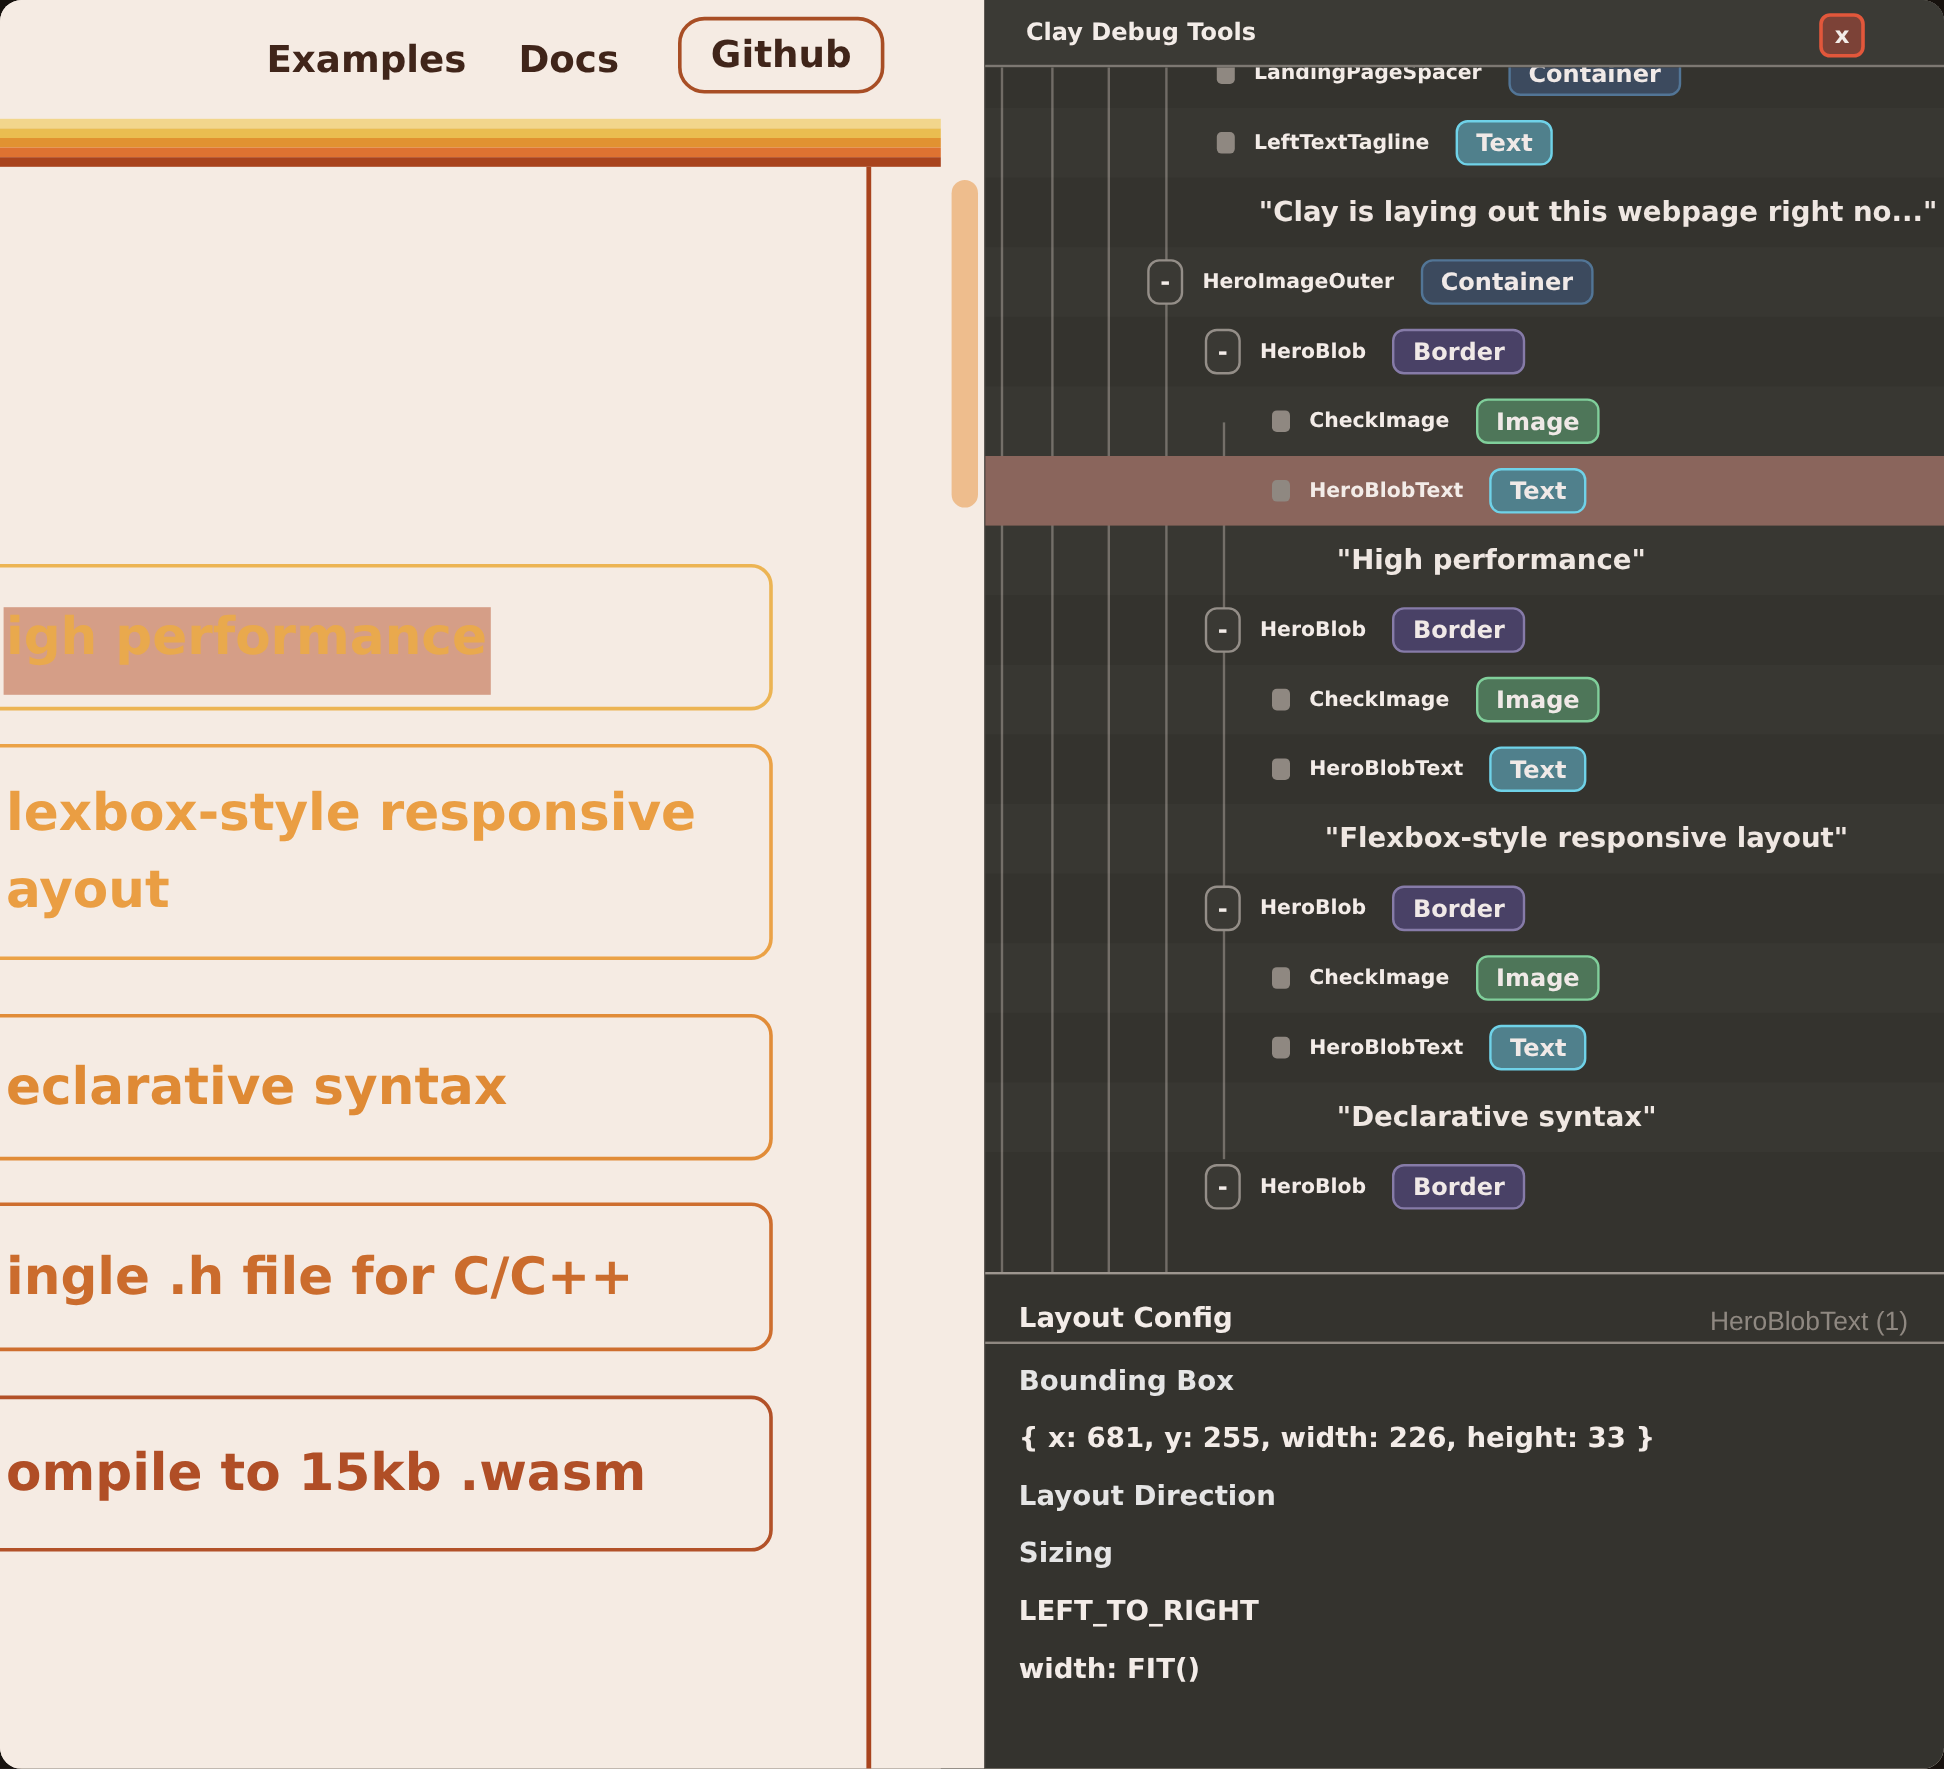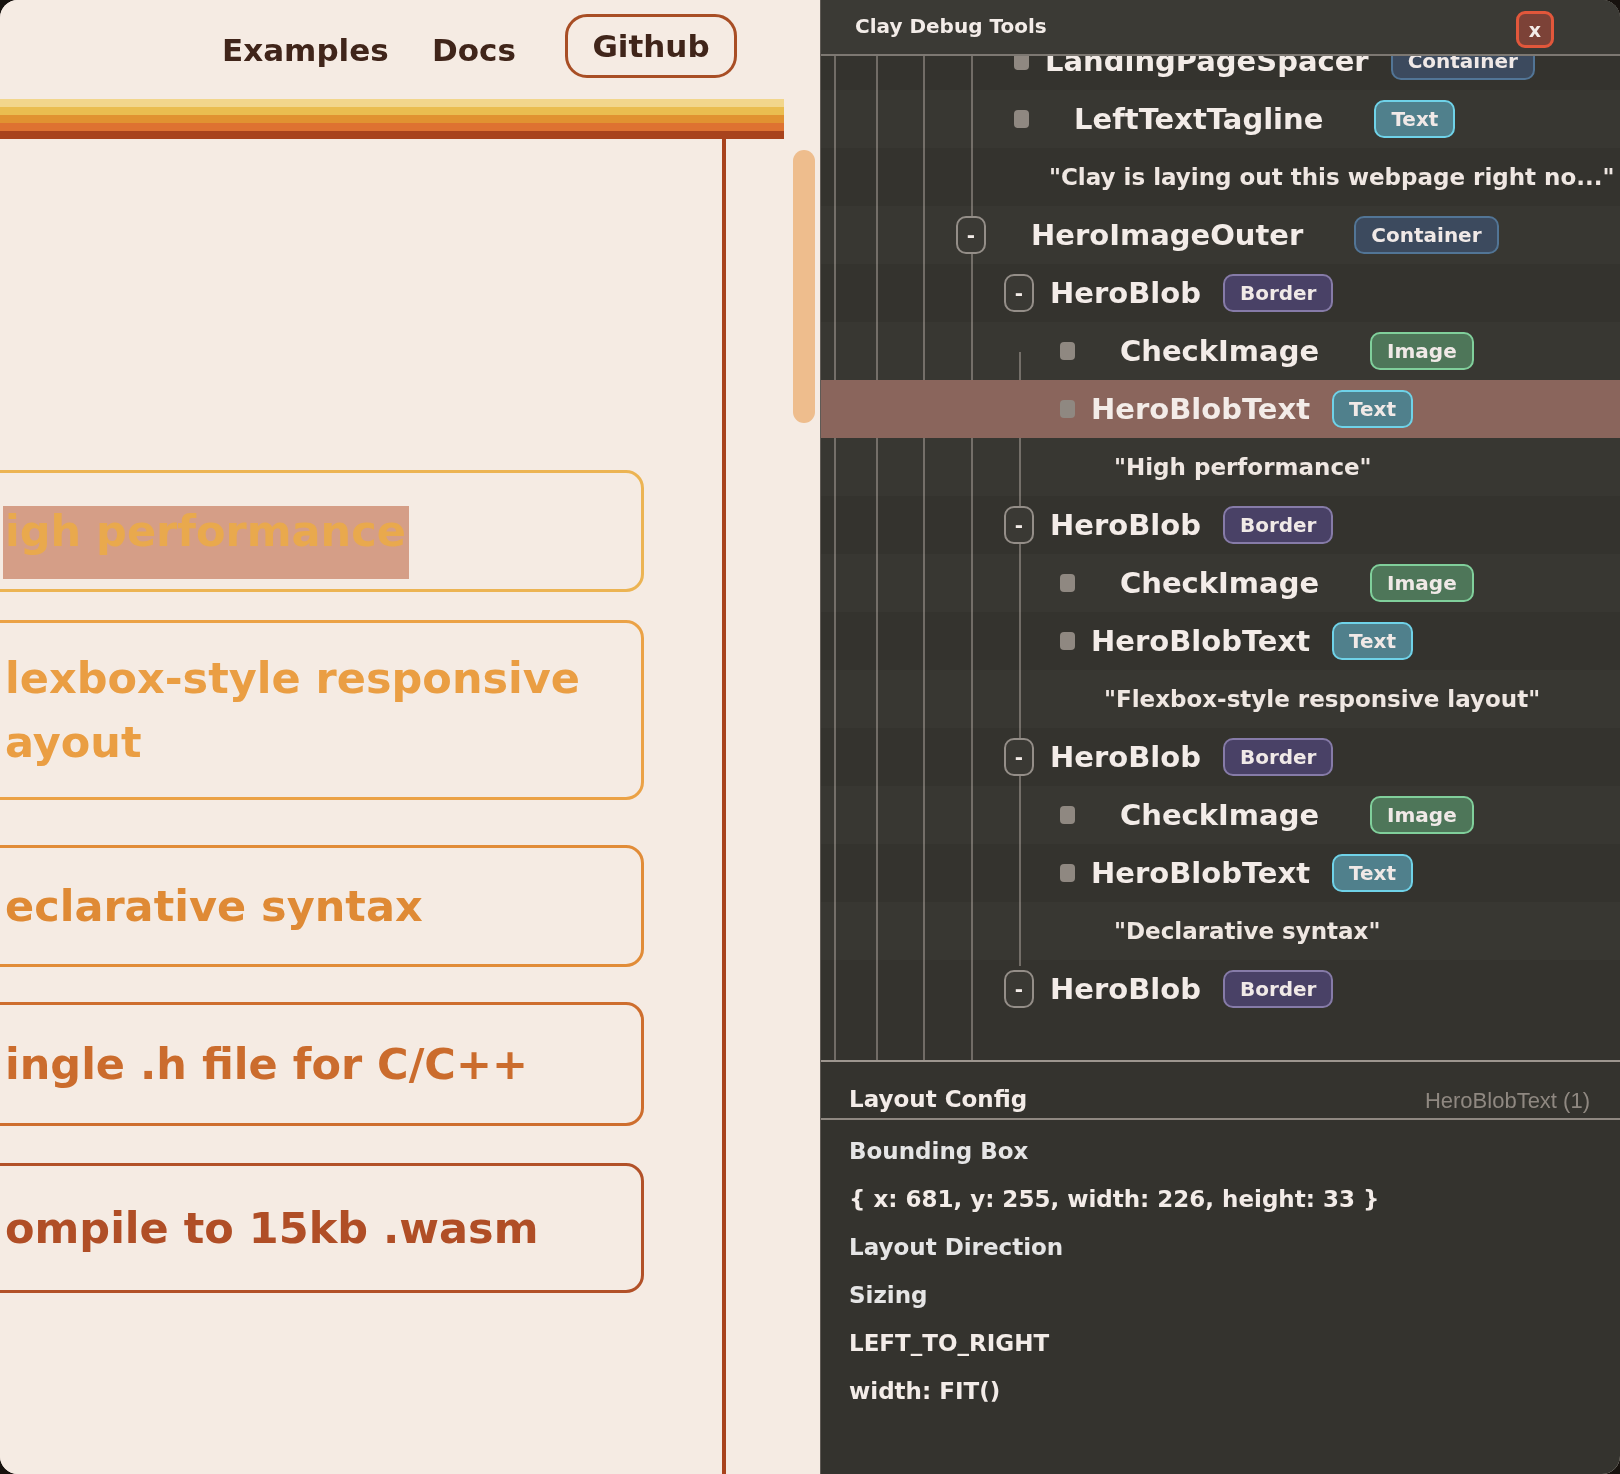--- a/index.html
+++ b/index.html
@@ -30,26 +30,26 @@
   .panel{position:absolute;left:820px;top:0;width:800px;height:100%;background:#34332e;border-left:1px solid #5f5a55;box-sizing:border-box;}
   .panel-titlebar{position:absolute;left:0;top:0;width:100%;height:56px;background:#3b3a35;border-bottom:2px solid #7d7872;box-sizing:border-box;}
   .panel-title{position:absolute;left:34px;top:14px;font-size:20px;font-weight:700;color:#f3ece8;}
   .close-btn{position:absolute;right:66px;top:11px;width:38px;height:37px;background:#7c4237;border:3px solid #e2573b;
     border-radius:9px;box-sizing:border-box;display:flex;align-items:center;justify-content:center;
     color:#f3ece8;font-size:19px;font-weight:700;cursor:pointer;}
 
   .tree{position:absolute;left:0;top:56px;width:100%;height:1004px;overflow:hidden;}
   .guide{position:absolute;width:1.5px;background:#716c66;}
   .tree-row{position:absolute;left:0;width:100%;height:58px;display:flex;align-items:center;box-sizing:border-box;cursor:pointer;}
-  .tree-row.alt{background:rgba(255,255,255,0.022);gap:29px;}
+  .tree-row.alt{background:rgba(255,255,255,0.022);}
   .tree-row.selected{background:#8a655c;}
   .toggle{width:30px;height:38px;border:2px solid #948e88;border-radius:10px;background:#3a3934;box-sizing:border-box;
     display:flex;align-items:center;justify-content:center;color:#f3ece8;font-size:20px;font-weight:700;flex:none;cursor:pointer;}
   .bullet{width:15px;height:18px;border-radius:4px;background:#8f8881;flex:none;margin-left:8px;}
-  .node-label{margin-left:16px;font-size:29px;font-weight:600;color:#f3ece8;white-space:nowrap;}
+  .node-label{margin-left:16px;font-size:17px;font-weight:600;color:#f3ece8;white-space:nowrap;}
   .badge{margin-left:22px;font-size:20px;font-weight:700;color:#f0e9e7;padding:5px 15px;border-radius:10px;
     border-width:2.5px;border-style:solid;white-space:nowrap;}
   .quote-text{font-size:23px;font-weight:600;color:#efe7e2;white-space:nowrap;}
 
   .config{position:absolute;left:0;top:1060px;width:100%;bottom:0;border-top:2px solid #9d968f;box-sizing:border-box;}
   .config-header{position:relative;height:58px;border-bottom:2px solid #8f8881;box-sizing:border-box;}
   .config-title{position:absolute;left:28px;top:24px;font-size:23px;font-weight:700;color:#f3ece8;}
   .config-context{position:absolute;right:30px;top:26px;font-size:22px;color:#8f8881;font-family:"Liberation Sans",sans-serif;}
   .config-body{padding:16px 0 0 28px;}
   .cfg-line{margin-bottom:17px;font-size:23px;line-height:31px;white-space:nowrap;}

